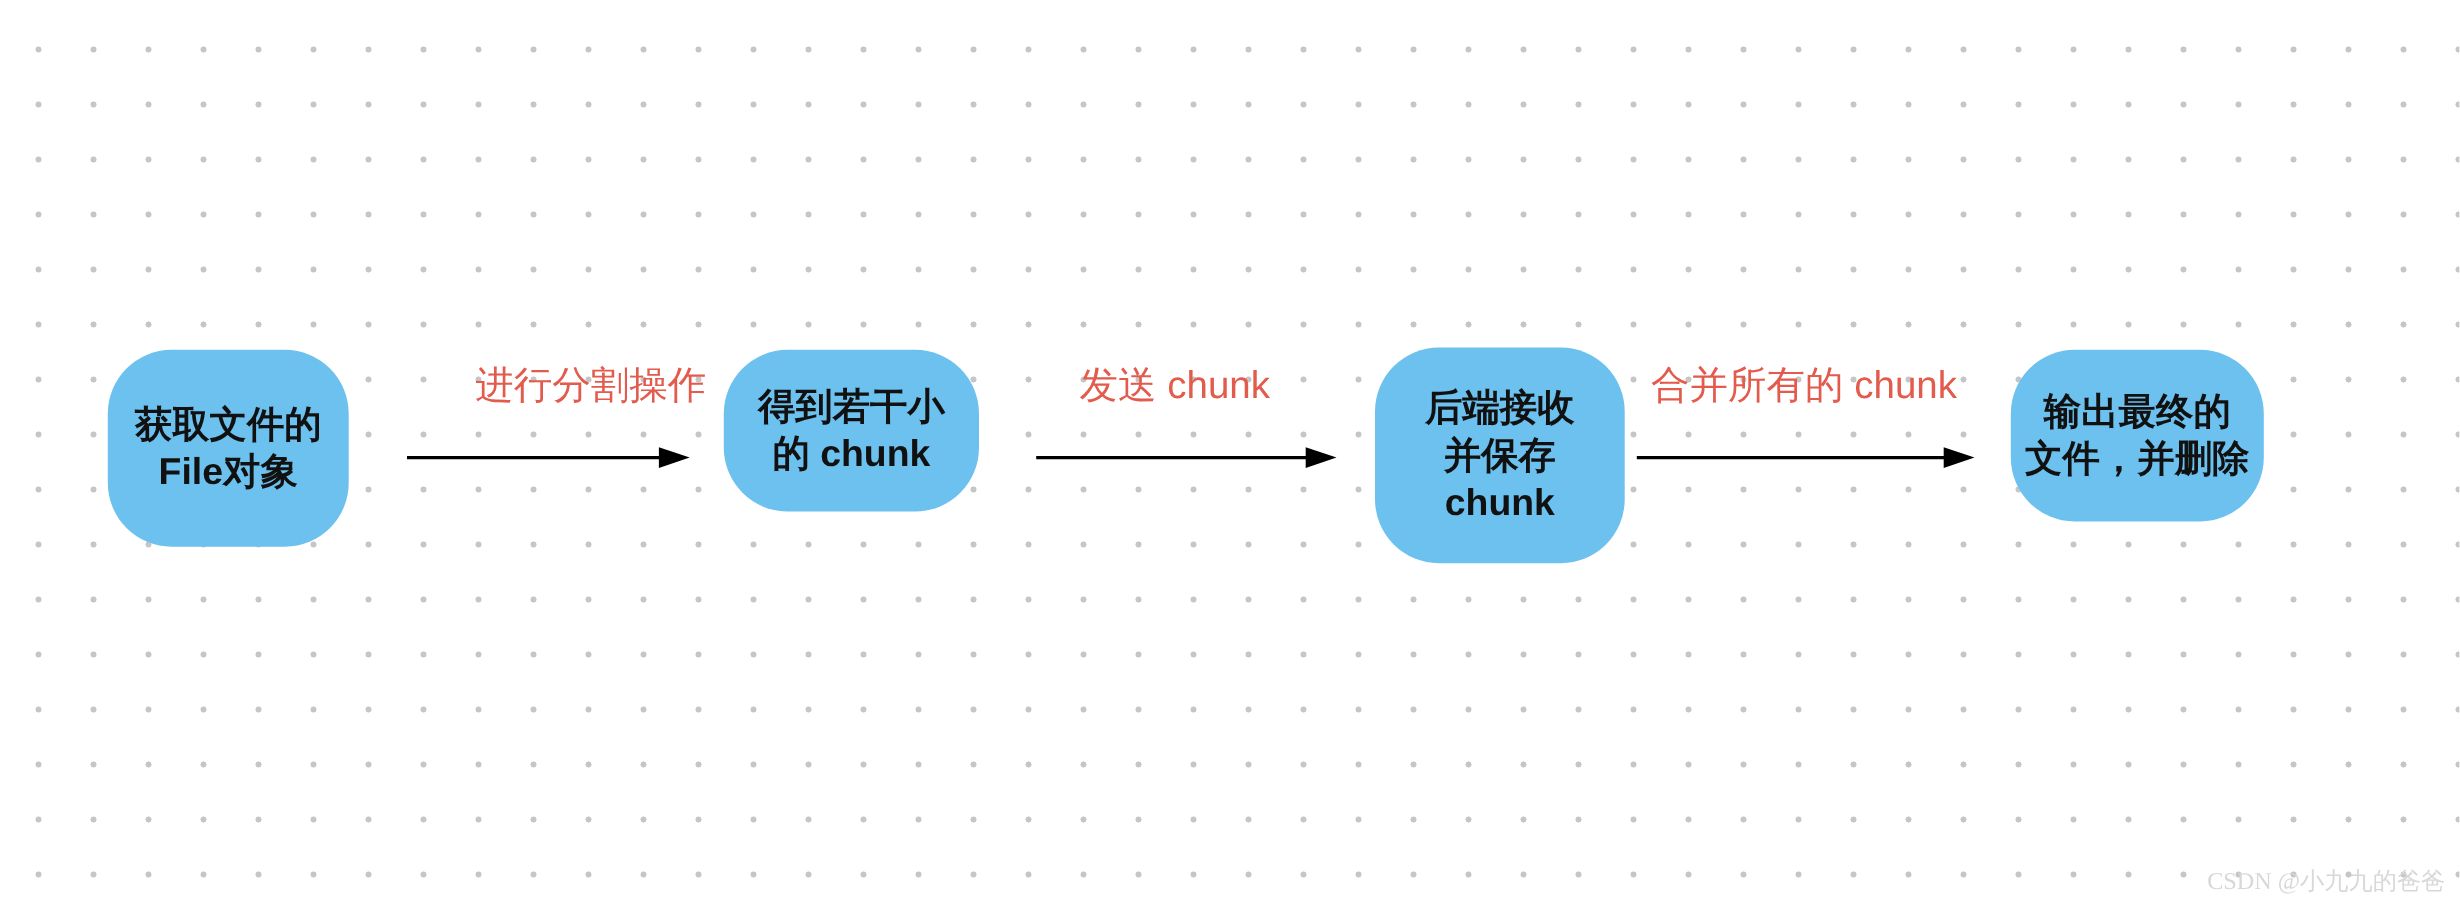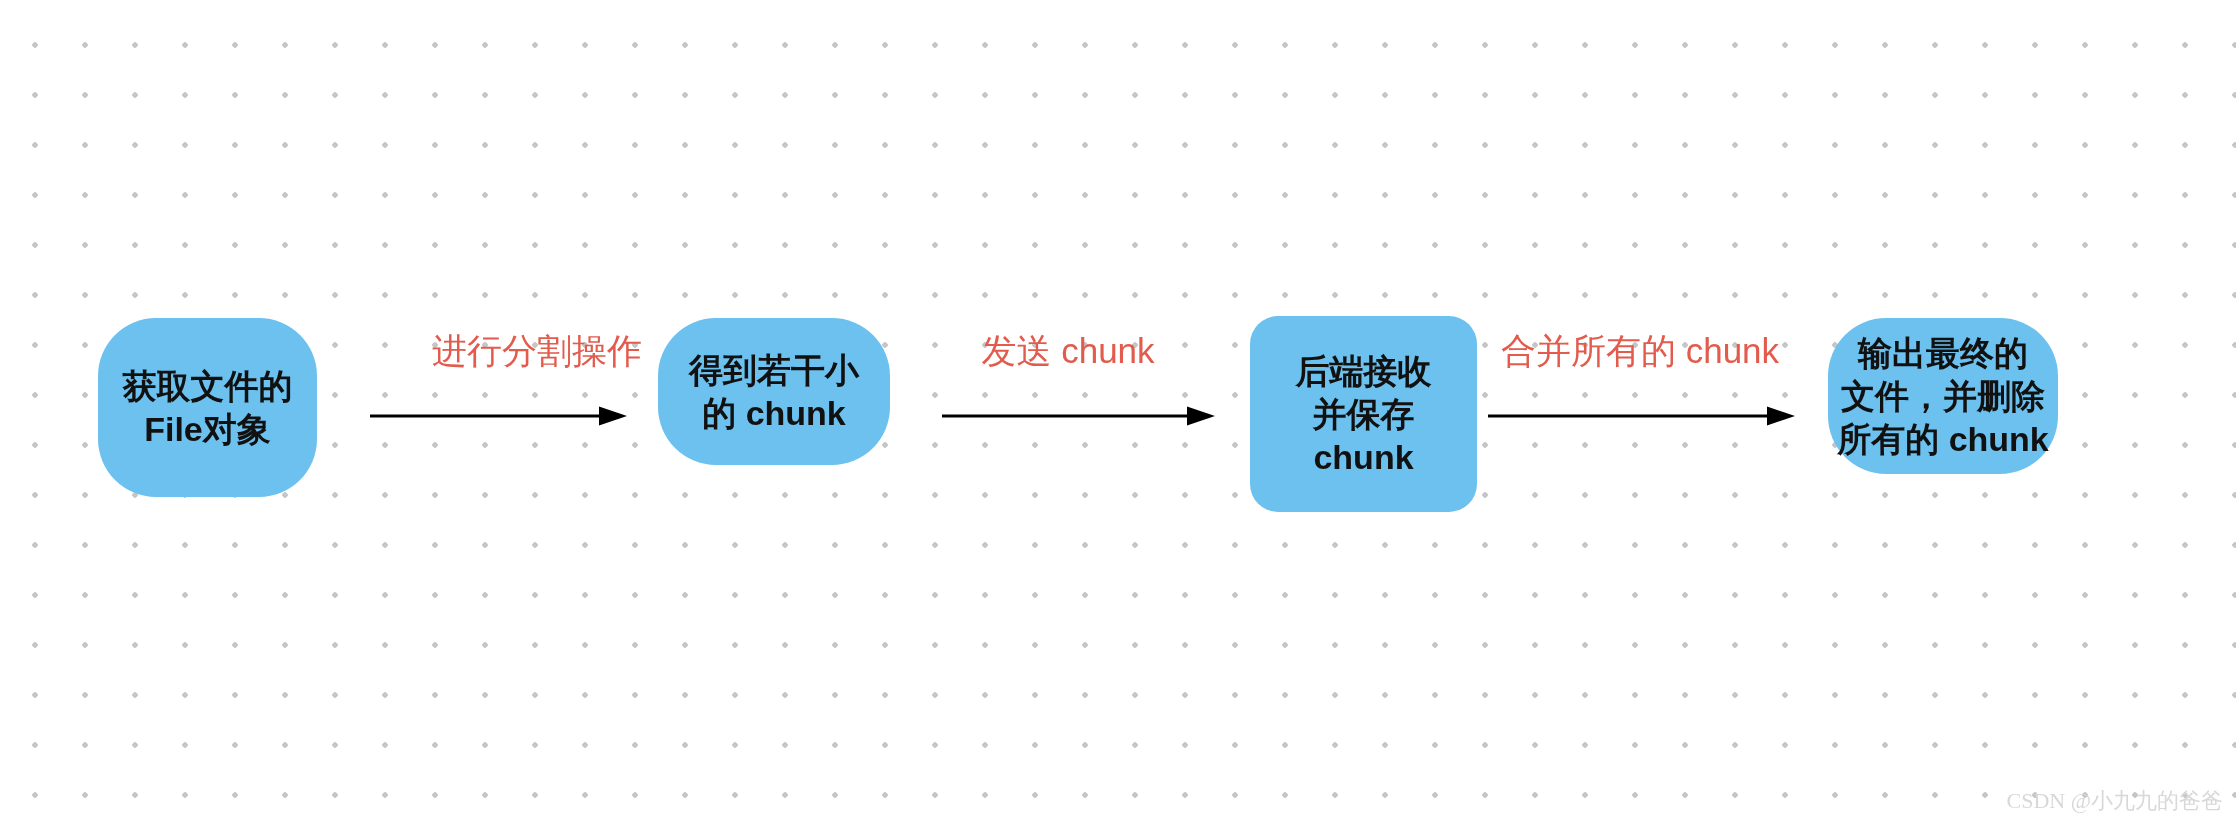--- a/index.html
+++ b/index.html
@@ -36,21 +36,21 @@
     justify-content: center;
     text-align: center;
     color: #111111;
     font-weight: 700;
     font-size: 34px;
     line-height: 43px;
   }
   .node .node-line { display: block; white-space: nowrap; }
   .n1 { left: 98px;   top: 318px; width: 219px; height: 179px; }
   .n2 { left: 658px;  top: 318px; width: 232px; height: 147px; }
-  .n3 { left: 1250px; top: 316px; width: 227px; height: 196px; border-radius: 28px; }
+  .n3 { left: 1250px; top: 316px; width: 227px; height: 196px; }
   .n4 { left: 1828px; top: 318px; width: 230px; height: 156px; }
   .edge-label {
     position: absolute;
     top: 333px;
     transform: translateX(-50%);
     color: #E25B4C;
     font-size: 35px;
     line-height: 36px;
     white-space: nowrap;
     font-weight: 400;
@@ -100,21 +100,20 @@
 
   <div class="node n3">
     <span class="node-line">后端接收</span>
     <span class="node-line">并保存</span>
     <span class="node-line">chunk</span>
   </div>
 
   <div class="node n4">
     <span class="node-line">输出最终的</span>
     <span class="node-line">文件，并删除</span>
-    <span class="node-line">所有的 chunk</span>
   </div>
 
   <div class="edge-label l1">进行分割操作</div>
   <div class="edge-label l2">发送 chunk</div>
   <div class="edge-label l3">合并所有的 chunk</div>
 
   <div class="watermark">CSDN @小九九的爸爸</div>
 
 </div>
 

